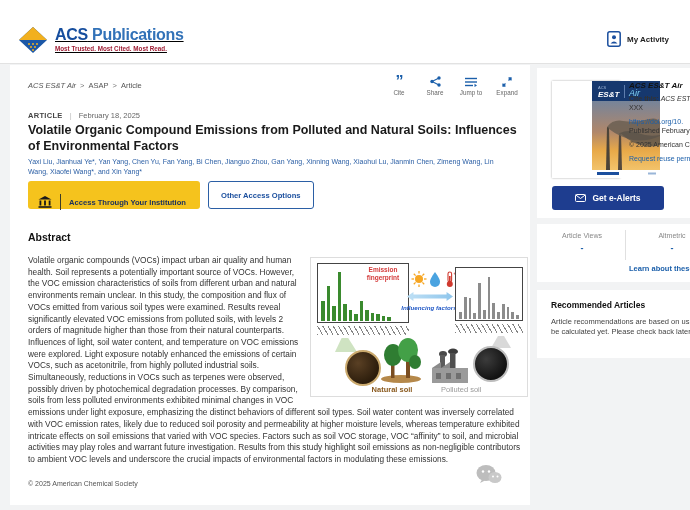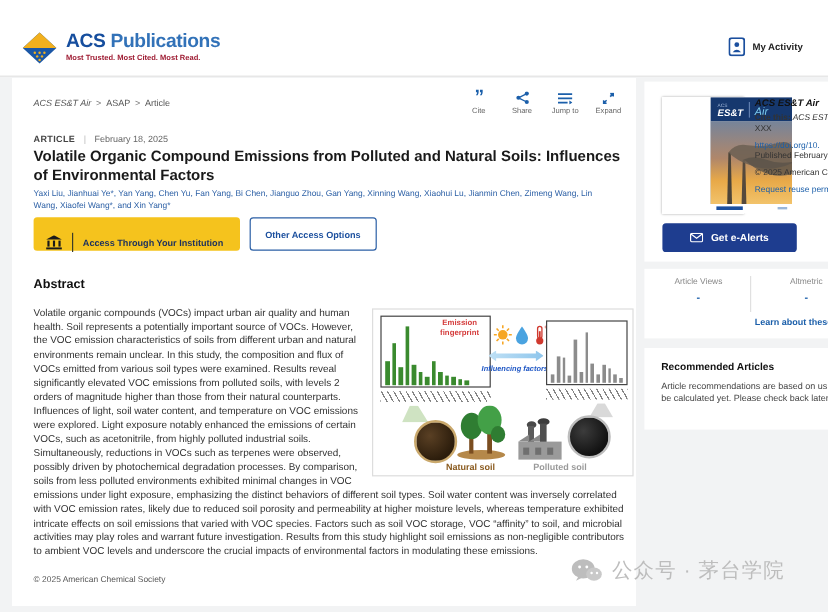--- a/index.html
+++ b/index.html
@@ -1,21 +1,21 @@
 <!DOCTYPE html>
 <html><head>
 <meta charset="utf-8">
 <style>
   * { margin:0; padding:0; box-sizing:border-box; }
   html,body { font-family:"Liberation Sans", sans-serif; }
   .page { position:relative; width:690px; height:510px; background:#f2f3f4; overflow:hidden; }
 
   
   .header { position:absolute; left:0; top:0; width:690px; height:64px; background:#fff; border-bottom:1px solid #e2e2e2; }
-  .logo { position:absolute; left:18px; top:26px; display:flex; align-items:flex-start; gap:7px; }
+  .logo { position:absolute; left:18px; top:26px; display:flex; align-items:flex-start; gap:7px;text-decoration:underline; }
   .logo-text .brand { font-size:16px; letter-spacing:-0.3px; }
   .brand-acs { color:#164e9e; font-weight:bold; }
   .brand-pub { color:#3272b8; font-weight:bold; }
   .tagline { font-size:6.3px; color:#9e1b32; font-weight:bold; margin-top:1px; }
   .searchbar { position:absolute; left:283px; top:29px; width:268px; height:26px; background:#f1f1f2; border-radius:2px; display:flex; align-items:center; padding:0 8px; }
   .searchbar input { flex:1; border:none; background:transparent; outline:none; font-style:italic; font-size:7.5px; color:#777; font-family:"Liberation Sans",sans-serif; }
   .my-activity { position:absolute; left:607px; top:31px; display:flex; align-items:center; gap:6px; cursor:pointer; }
   .my-activity span { font-size:8px; font-weight:bold; color:#222; }
 
   
@@ -63,21 +63,21 @@
   .factor-arrow { position:absolute; left:96px; top:34px; width:46px; height:9px; background:linear-gradient(90deg,#bfe0f5,#8fc6ec); clip-path:polygon(0 50%,14% 0,14% 28%,86% 28%,86% 0,100% 50%,86% 100%,86% 72%,14% 72%,14% 100%); }
   .factor-label { position:absolute; left:84px; top:46px; width:68px; text-align:center; font-size:6.2px; font-weight:bold; font-style:italic; color:#1f57c5; line-height:7px; }
   .beam-left { position:absolute; left:24px; top:80px; width:22px; height:14px; background:#cfe3c2; clip-path:polygon(30% 0,60% 0,100% 100%,0 100%); }
   .beam-right { position:absolute; left:180px; top:78px; width:20px; height:12px; background:#d9d9d9; clip-path:polygon(35% 0,65% 0,100% 100%,0 100%); }
   .soil-circle { position:absolute; width:36px; height:36px; border-radius:50%; }
   .soil-natural { left:34px; top:92px; background:radial-gradient(circle at 35% 35%, #5a4024, #2c1d0c 70%); border:2px solid #caa96d; }
   .soil-polluted { left:162px; top:88px; background:radial-gradient(circle at 35% 35%, #3c3c3c, #121212 70%); border:2px solid #bdbdbd; }
   .fig-trees { position:absolute; left:68px; top:80px; }
   .fig-factory { position:absolute; left:118px; top:90px; }
   .lab-natural { position:absolute; left:48px; top:126px; width:66px; text-align:center; font-size:7.5px; font-weight:bold; color:#8a5a1e; }
-  .lab-polluted { position:absolute; left:108px; top:126px; width:70px; text-align:right; font-size:7.5px; font-weight:bold; color:#9a9a9a; }
+  .lab-polluted { position:absolute; left:130px; top:126px; width:70px; text-align:left; font-size:7.5px; font-weight:normal; color:#9a9a9a; }
 
   .copyright { position:absolute; left:18px; top:415px; font-size:7px; color:#555; }
 
   
   .side-card { position:absolute; background:#fff; }
   .side1 { left:537px; top:68px; width:200px; height:150px; }
   .cover { position:absolute; left:15px; top:13px; width:68px; height:97px; box-shadow:0 0 2px rgba(0,0,0,.35);padding-left:40px; }
   .side-meta { position:absolute; left:92px; top:13px; width:110px; }
   .sm-title { font-size:8px; font-weight:bold; font-style:italic; color:#111; margin-bottom:4px; white-space:nowrap; }
   .sm-line { font-size:7px; color:#333; line-height:9px; white-space:nowrap; }
@@ -389,16 +389,15 @@
   <div class="watermark">
     <svg width="26" height="22" viewBox="0 0 26 22">
       <ellipse cx="10" cy="9" rx="9.5" ry="8" fill="#bdbdbd"></ellipse>
       <ellipse cx="19" cy="13.5" rx="6.5" ry="5.5" fill="#c9c9c9"></ellipse>
       <circle cx="7" cy="7.5" r="1.2" fill="#fff"></circle>
         <circle cx="13" cy="7.5" r="1.2" fill="#fff"></circle>
       <circle cx="17" cy="12.5" r="1" fill="#fff"></circle>
         <circle cx="21.5" cy="12.5" r="1" fill="#fff"></circle>
       <polygon points="6,15.5 4,19 9,16.5" fill="#bdbdbd"></polygon>
     </svg>
-    <span>公众号 · 茅台学院</span>
   </div>
 
 </div>
 
 </body></html>

